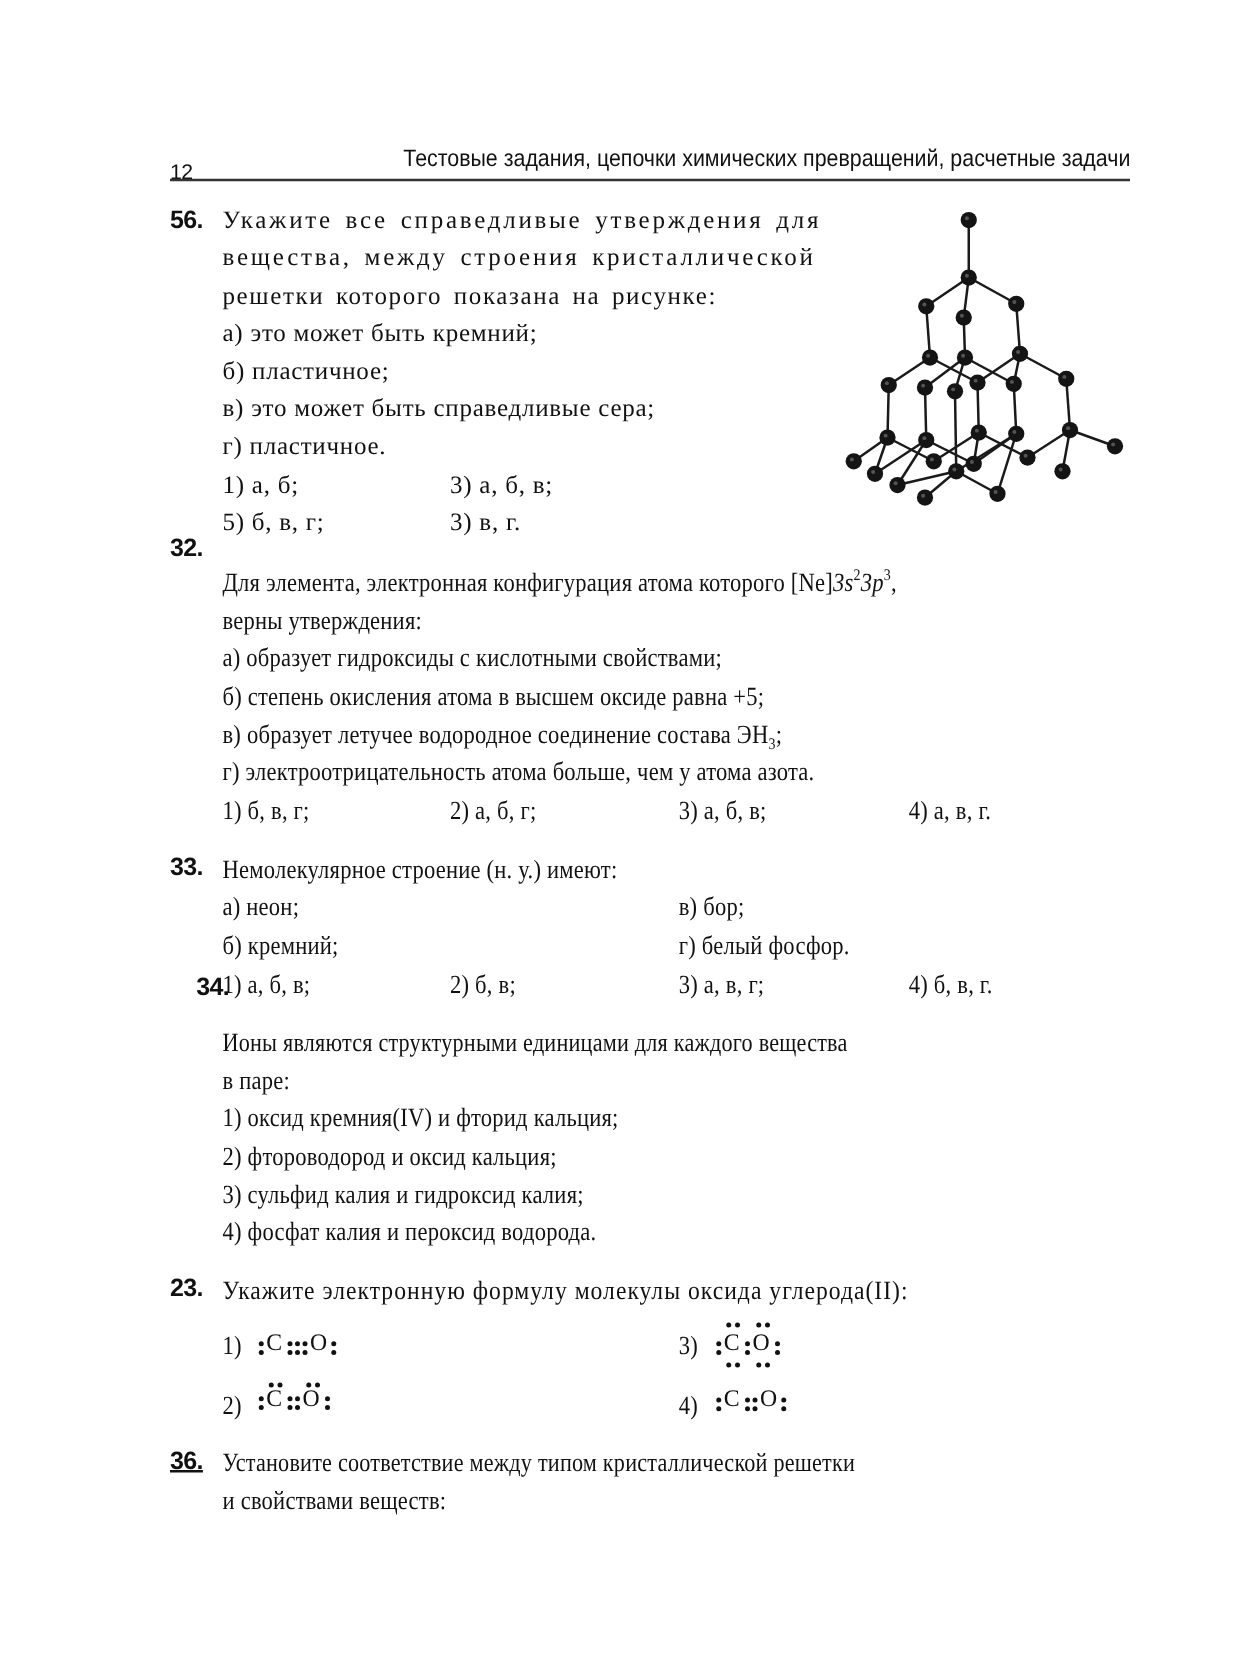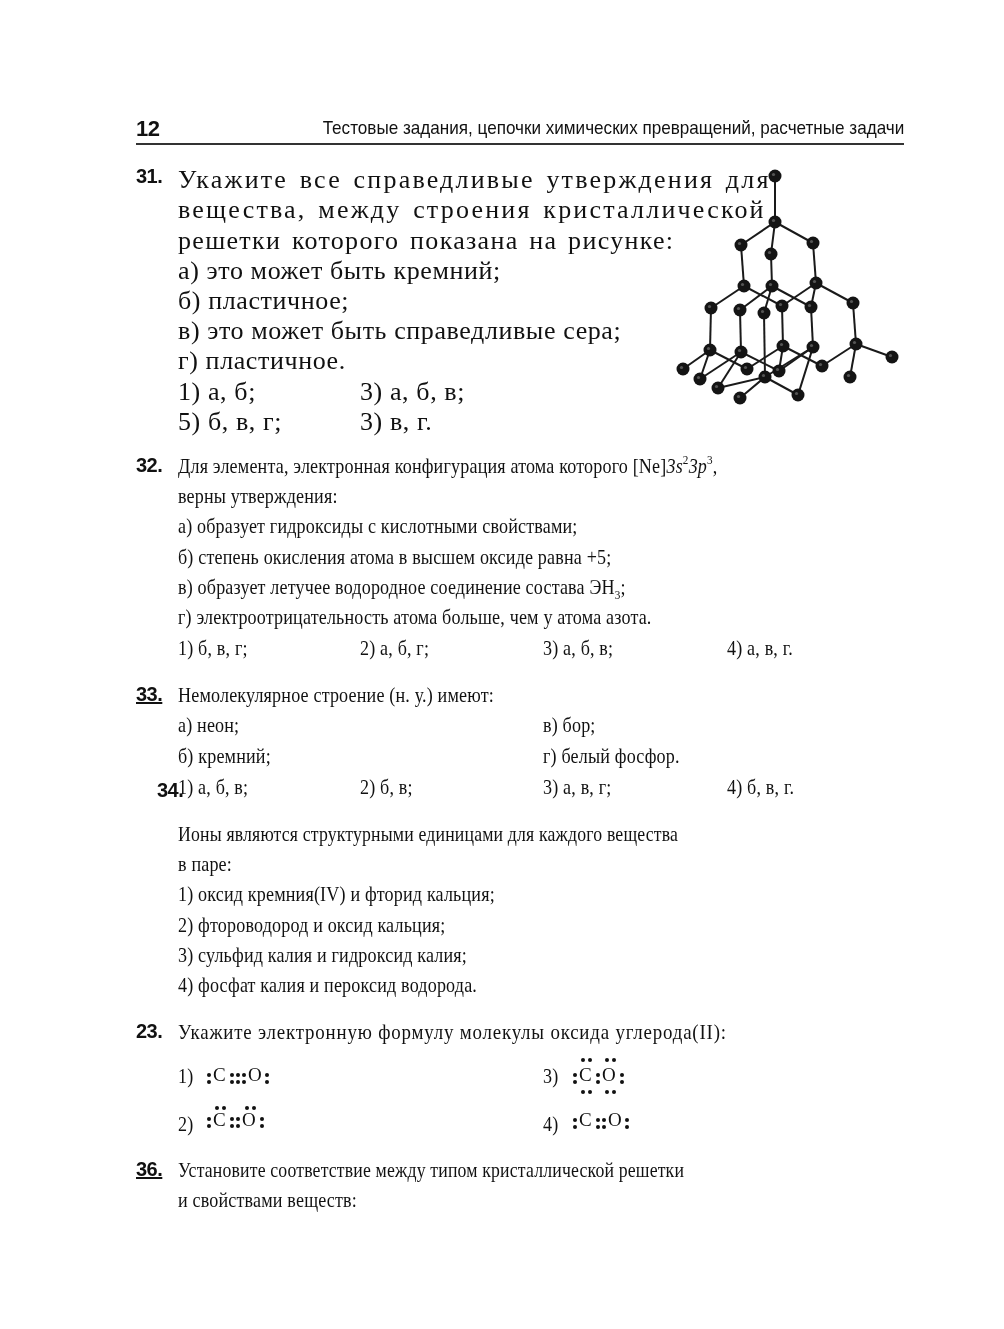--- a/index.html
+++ b/index.html
@@ -1,40 +1,40 @@
 <!DOCTYPE html>
 <html><head>
 <meta charset="utf-8">
 <style>
   html, body { margin:0; padding:0; background:#ffffff; }
   body { width:1004px; height:1329px; position:relative; overflow:hidden; color:#111; }
   .sans { font-family:"Liberation Sans","DejaVu Sans",sans-serif; }
   .abs { position:absolute; white-space:nowrap; }
-  .header-num { left:136px; top:116px; font-size:22px; font-weight:bold; letter-spacing:-0.5px; }
+  .header-num { left:136px; top:128px; font-size:17px; font-weight:normal; letter-spacing:-0.5px; }
   .header-title { right:100px; top:117px; font-size:19px; transform:scaleX(0.9); transform-origin:right center; }
   .header-rule { left:136px; top:143px; width:768px; height:2px; background:#333; }
   .qnum { font-size:20px; font-weight:bold; letter-spacing:-0.5px; }
-  .line { font-family:"Liberation Serif","DejaVu Serif",serif; font-size:26px; letter-spacing:0.6px; }
+  .line { font-family:"Liberation Serif","DejaVu Serif",serif; font-size:20px; letter-spacing:0.6px; }
   .cond { transform:scaleX(0.86); transform-origin:left center; letter-spacing:0.2px; }
   .wide { letter-spacing:2.2px; word-spacing:3px; }
   sup, sub { font-size:13px; }
   sup { vertical-align:9px; line-height:0; }
   sub { vertical-align:-5px; line-height:0; }
   .ital { font-style:italic; }
   #lattice { position:absolute; left:660px; top:160px; }
   .dot { position:absolute; width:4px; height:4px; border-radius:50%; background:#111; }
 </style>
 </head>
 <body>
 
 <div class="abs sans header-num">12</div>
 <div class="abs sans header-title">Тестовые задания, цепочки химических превращений, расчетные задачи</div>
 <div class="abs header-rule"></div>
 
-<div class="abs sans qnum" style="left:136px;top:165px;">31.</div>
+<div class="abs sans qnum" style="left:136px;top:165px;">56.</div>
 <div class="abs line wide" style="left:178px;top:165px;">Укажите все справедливые утверждения для</div>
 <div class="abs line wide" style="left:178px;top:195px;">вещества, между строения кристаллической</div>
 <div class="abs line wide" style="left:178px;top:226px;letter-spacing:1.3px;">решетки которого показана на рисунке:</div>
 <div class="abs line" style="left:178px;top:256px;">а) это может быть кремний;</div>
 <div class="abs line" style="left:178px;top:286px;">б) пластичное;</div>
 <div class="abs line" style="left:178px;top:316px;">в) это может быть справедливые сера;</div>
 <div class="abs line" style="left:178px;top:346px;">г) пластичное.</div>
 <div class="abs line" style="left:178px;top:377px;">1) а, б;</div>
 <div class="abs line" style="left:360px;top:377px;">3) а, б, в;</div>
 <div class="abs line" style="left:178px;top:407px;">5) б, в, г;</div>
@@ -135,35 +135,35 @@
     <circle cx="138" cy="235" r="6.5" fill="#141414"></circle>
     <circle cx="136.5" cy="233.5" r="1.6" fill="#555"></circle>
     <circle cx="162" cy="206" r="6.5" fill="#141414"></circle>
     <circle cx="160.5" cy="204.5" r="1.6" fill="#555"></circle>
     <circle cx="190" cy="217" r="6.5" fill="#141414"></circle>
     <circle cx="188.5" cy="215.5" r="1.6" fill="#555"></circle>
     <circle cx="232" cy="197" r="6.5" fill="#141414"></circle>
     <circle cx="230.5" cy="195.5" r="1.6" fill="#555"></circle>
   </svg>
 
-<div class="abs sans qnum" style="left:136px;top:454px;">32.</div>
+<div class="abs sans qnum" style="left:136px;top:428px;">32.</div>
 <div class="abs line cond" style="left:178px;top:454px;font-size:21px;">
   <span>Для элемента, электронная конфигурация атома которого </span><span><span>[Ne]</span><span class="ital">3s</span><sup>2</sup><span class="ital">3p</span><sup>3</sup><span>,</span></span>
 </div>
 <div class="abs line cond" style="left:178px;top:484px;font-size:21px;">верны утверждения:</div>
 <div class="abs line cond" style="left:178px;top:514px;font-size:21px;">а) образует гидроксиды с кислотными свойствами;</div>
 <div class="abs line cond" style="left:178px;top:545px;font-size:21px;">б) степень окисления атома в высшем оксиде равна +5;</div>
 <div class="abs line cond" style="left:178px;top:575px;font-size:21px;"><span>в) образует летучее водородное соединение состава ЭН</span><sub>3</sub><span>;</span></div>
 <div class="abs line cond" style="left:178px;top:605px;font-size:21px;">г) электроотрицательность атома больше, чем у атома азота.</div>
 <div class="abs line cond" style="left:178px;top:636px;font-size:21px;">1) б, в, г;</div>
 <div class="abs line cond" style="left:360px;top:636px;font-size:21px;">2) а, б, г;</div>
 <div class="abs line cond" style="left:543px;top:636px;font-size:21px;">3) а, б, в;</div>
 <div class="abs line cond" style="left:727px;top:636px;font-size:21px;">4) а, в, г.</div>
 
-<div class="abs sans qnum" style="left:136px;top:683px;text-decoration:underline;">33.</div>
+<div class="abs sans qnum" style="left:136px;top:683px;">33.</div>
 <div class="abs line cond" style="left:178px;top:683px;font-size:21px;">Немолекулярное строение (н. у.) имеют:</div>
 <div class="abs line cond" style="left:178px;top:713px;font-size:21px;">а) неон;</div>
 <div class="abs line cond" style="left:543px;top:713px;font-size:21px;">в) бор;</div>
 <div class="abs line cond" style="left:178px;top:744px;font-size:21px;">б) кремний;</div>
 <div class="abs line cond" style="left:543px;top:744px;font-size:21px;">г) белый фосфор.</div>
 <div class="abs line cond" style="left:178px;top:775px;font-size:21px;">1) а, б, в;</div>
 <div class="abs line cond" style="left:360px;top:775px;font-size:21px;">2) б, в;</div>
 <div class="abs line cond" style="left:543px;top:775px;font-size:21px;">3) а, в, г;</div>
 <div class="abs line cond" style="left:727px;top:775px;font-size:21px;">4) б, в, г.</div>
 

